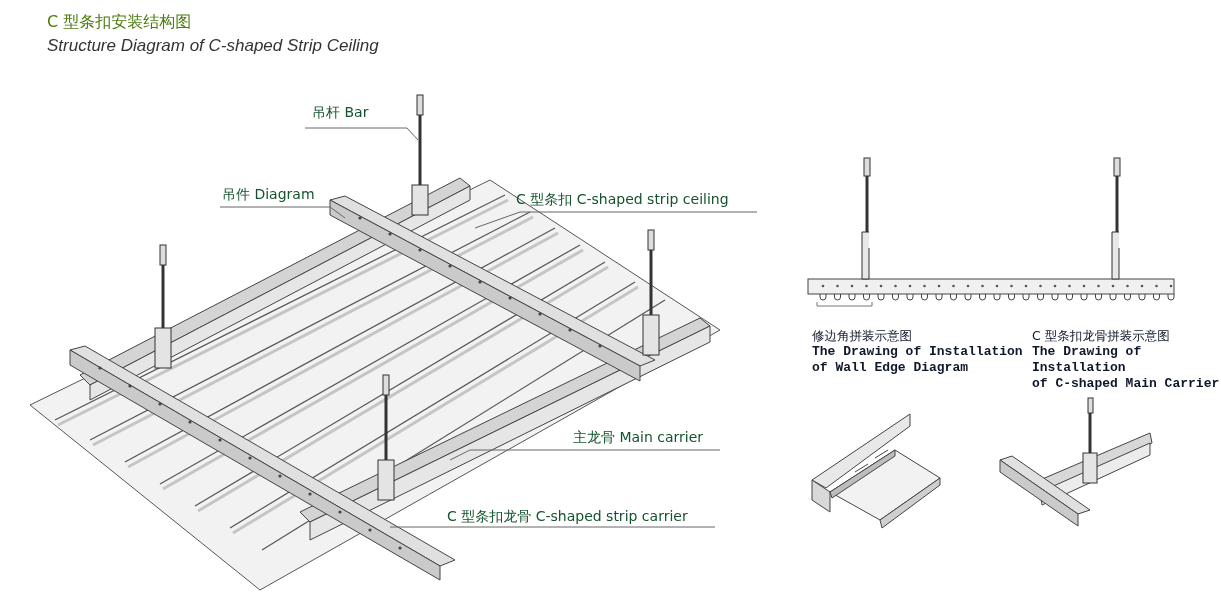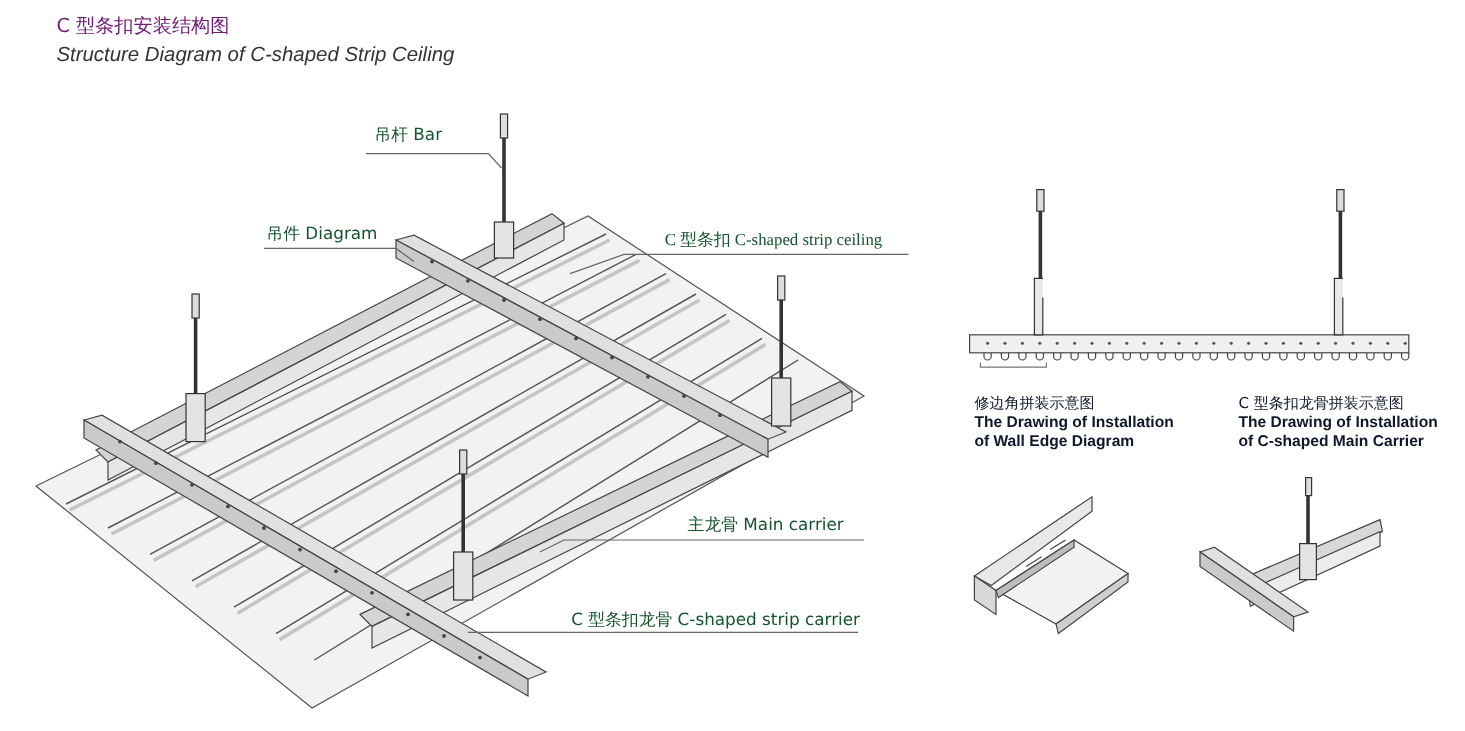--- a/index.html
+++ b/index.html
@@ -1,21 +1,21 @@
 <!DOCTYPE html>
 <html><head>
 <meta charset="utf-8">
 <style>
   html,body{margin:0;padding:0;background:#ffffff;}
   body{width:1221px;height:609px;position:relative;overflow:hidden;font-family:"Liberation Sans","DejaVu Sans",sans-serif;color:#333;}
-  .title-cn{position:absolute;left:47px;top:12px;font-size:16px;color:#701a75;font-family:"DejaVu Sans",sans-serif;}
+  .title-cn{position:absolute;left:47px;top:12px;font-size:16px;color:#4d7c0f;font-family:"DejaVu Sans",sans-serif;}
   .title-en{position:absolute;left:47px;top:36px;font-size:17px;color:#333;font-style:italic;}
   .lbl{position:absolute;font-size:14px;color:#14532d;white-space:nowrap;font-family:"DejaVu Sans",sans-serif;}
   .cap{position:absolute;font-size:12.5px;color:#0f172a;line-height:16px;font-family:"DejaVu Sans",sans-serif;}
-  .cap .en{font-weight:bold;font-family:Liberation Sans, sans-serif;font-size:13px;}
+  .cap .en{font-weight:bold;font-family:Liberation Mono, monospace;font-size:13px;}
   svg{position:absolute;left:0;top:0;}
 </style>
 </head>
 <body>
 
 <div class="title-cn">C 型条扣安装结构图</div>
 <div class="title-en">Structure Diagram of C-shaped Strip Ceiling</div>
 
 <svg width="1221" height="609" viewBox="0 0 1221 609">
 
@@ -194,23 +194,23 @@
     <polygon points="1000,460 1012,456 1090,510 1078,514" fill="#e0e0e0"></polygon>
     <polygon points="1000,460 1000,472 1078,526 1078,514" fill="#cacaca"></polygon>
     <rect x="1088" y="398" width="5" height="15" fill="#ddd" stroke="#333"></rect>
     <line x1="1090" y1="413" x2="1090" y2="455" stroke="#333" stroke-width="3"></line>
     <rect x="1083" y="453" width="14" height="30" fill="#e4e4e4" stroke="#333"></rect>
   </g>
 </svg>
 
 <div class="lbl" style="left:312px;top:104px;">吊杆  Bar</div>
 <div class="lbl" style="left:222px;top:186px;">吊件  Diagram</div>
-<div class="lbl" style="left:554px;top:191px;font-family:Liberation Serif, serif;">C 型条扣  C-shaped strip ceiling</div>
+<div class="lbl" style="left:516px;top:191px;">C 型条扣  C-shaped strip ceiling</div>
 <div class="lbl" style="left:573px;top:429px;">主龙骨   Main carrier</div>
-<div class="lbl" style="left:447px;top:508px;margin-left:29px;">C 型条扣龙骨  C-shaped strip carrier</div>
+<div class="lbl" style="left:447px;top:508px;">C 型条扣龙骨  C-shaped strip carrier</div>
 
 <div class="cap" style="left:812px;top:328px;">
   <div>修边角拼装示意图</div>
   <div class="en">The Drawing of Installation</div>
   <div class="en">of Wall Edge Diagram</div>
 </div>
 <div class="cap" style="left:1032px;top:328px;">
   <div>C 型条扣龙骨拼装示意图</div>
   <div class="en">The Drawing of Installation</div>
   <div class="en">of C-shaped Main Carrier</div>

